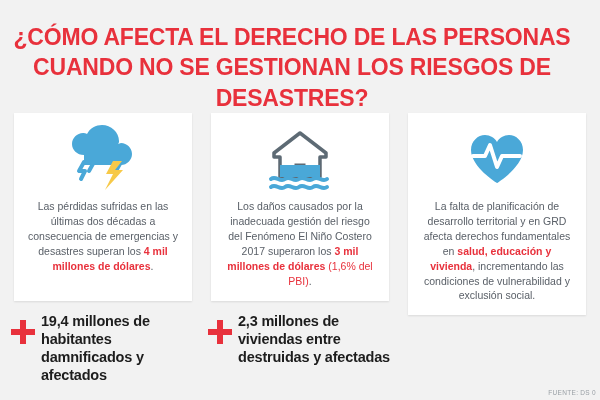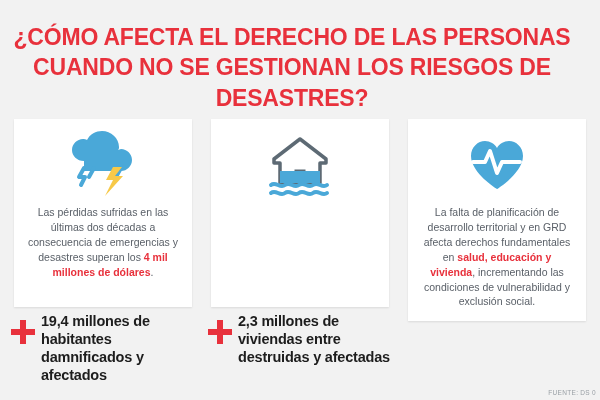--- a/index.html
+++ b/index.html
@@ -30,21 +30,21 @@
     color: #e8313c;
     font-weight: bold;
     font-size: 23px;
     line-height: 1.32;
     letter-spacing: -0.2px;
   }
 
   
   .cards {
     position: absolute;
-    top: 119px;
+    top: 113px;
     left: 14px;
     width: 572px;
     display: flex;
     justify-content: space-between;
     align-items: flex-start;
   }
   .card {
     width: 178px;
     min-height: 188px;
     background: #ffffff;
@@ -156,20 +156,21 @@
     <div class="card">
       <div class="card-icon">
         <svg width="78" height="68" viewBox="0 0 78 68" xmlns="http://www.w3.org/2000/svg">
           <path d="M39 8L13 28v4h6v20h40V32h6v-4L39 8z" fill="none" stroke="#5d6a74" stroke-width="3.5" stroke-linejoin="round"></path>
           <path d="M35 52V40h8v12" fill="none" stroke="#5d6a74" stroke-width="3"></path>
           <rect x="19" y="40" width="40" height="12" fill="#4aa8d8"></rect>
           <path d="M10 54c5-4 9 4 14 0s9 4 14 0 9 4 14 0 9 4 14 0" stroke="#4aa8d8" stroke-width="4" fill="none" stroke-linecap="round"></path>
           <path d="M10 62c5-4 9 4 14 0s9 4 14 0 9 4 14 0 9 4 14 0" stroke="#4aa8d8" stroke-width="4" fill="none" stroke-linecap="round"></path>
         </svg>
       </div>
+      <div class="card-text"><span>Los daños causados por la inadecuada gestión del riesgo del Fenómeno El Niño Costero 2017 superaron los </span><span class="hl">3 mil millones de dólares</span><span> </span><span class="hl-plain">(1,6% del PBI)</span><span>.</span></div>
     </div>
 
     <div class="card">
       <div class="card-icon">
         <svg width="78" height="68" viewBox="0 0 78 68" xmlns="http://www.w3.org/2000/svg">
           <path d="M39 58S13 42 13 25c0-9 7-15 14-15 5 0 10 3 12 7 2-4 7-7 12-7 7 0 14 6 14 15 0 17-26 33-26 33z" fill="#4aa8d8"></path>
           <path d="M15 31h12l5-11 7 22 5-11h18" stroke="#ffffff" stroke-width="4" fill="none" stroke-linecap="round" stroke-linejoin="round"></path>
         </svg>
       </div>
       <div class="card-text"><span>La falta de planificación  de desarrollo territorial y en GRD afecta derechos fundamentales en </span><span class="hl">salud, educación y vivienda</span><span>, incrementando las condiciones de vulnerabilidad y exclusión social.</span></div>

